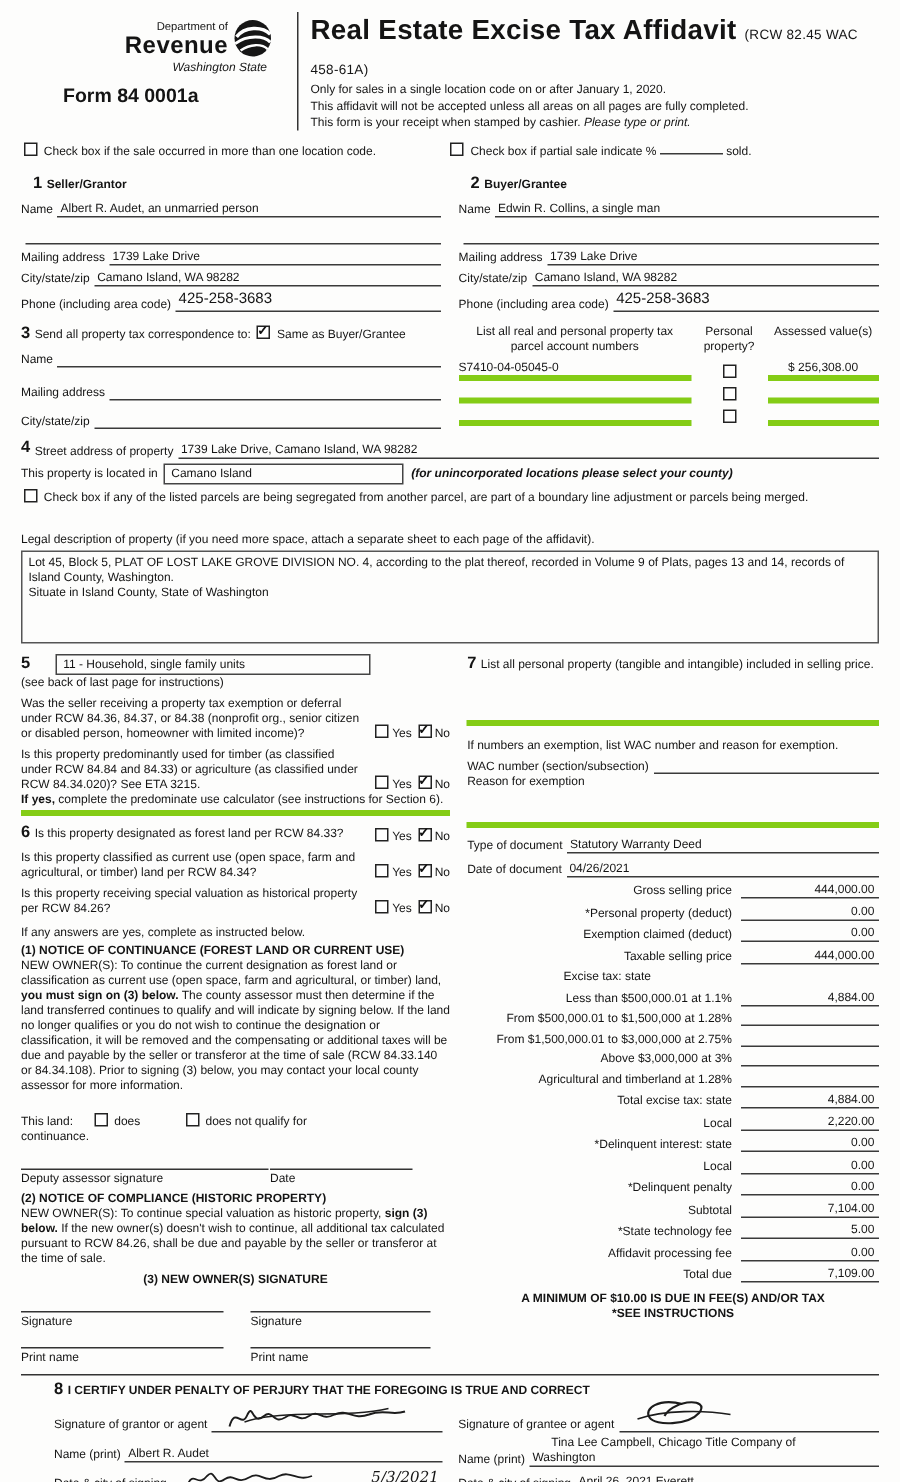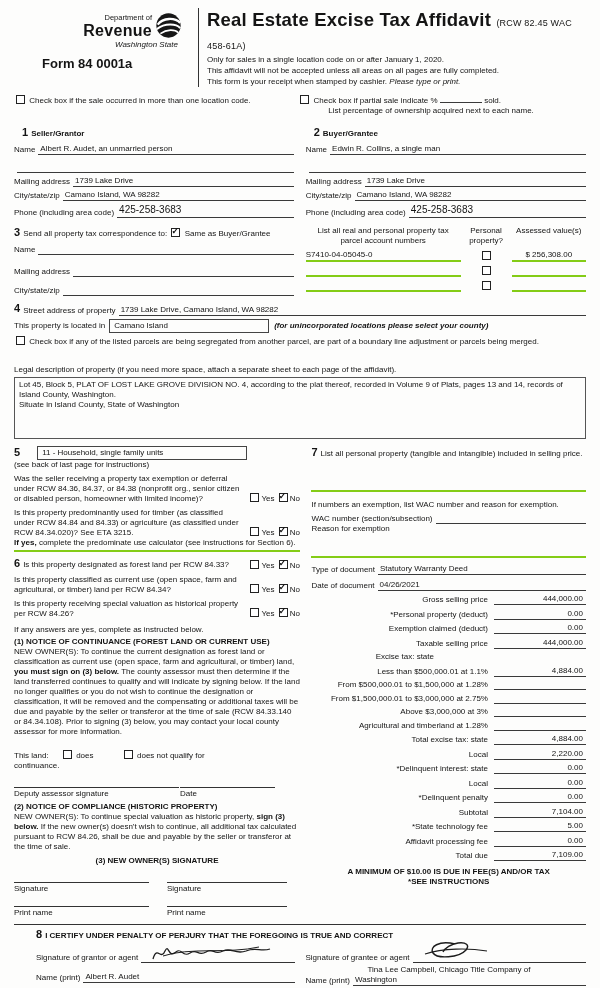--- a/index.html
+++ b/index.html
@@ -35,21 +35,21 @@
   .sech{font-weight:bold;margin:4px 0 4px 8px}
   .box{border:1px solid #444;padding:1px 4px;display:inline-block}
   .ptable{flex:1}
   .pt-head{display:flex;font-weight:normal;text-align:center;margin-bottom:2px}
   .pt-row{display:flex;align-items:flex-end;margin-top:4px}
   .pt-c1{width:158px}.pt-c2{width:52px;text-align:center}.pt-c3{width:76px;text-align:center}
   .legalbox{border:1px solid #555;min-height:56px;padding:2px 4px;margin-top:2px}
   .q{display:flex;margin-top:4px}
   .qt{flex:1;padding-right:5px}
   .yn{white-space:nowrap;align-self:flex-end}
-  .sep{border-bottom:2px solid #84cc16}
+  .sep{border-bottom:4px solid #84cc16}
   .taxrow{display:flex;align-items:flex-end;margin-top:3.5px}
   .taxlab{flex:1;text-align:right;padding-right:6px}
   .taxval{width:86px;border-bottom:1px solid #3a3a3a;text-align:right;padding:0 3px;min-height:9px}
   .taxval.noline{border-bottom:none}
   .sigline{flex:1;border-bottom:1px solid #333;position:relative;height:13px;margin-left:3px}
   .sigline svg{position:absolute;bottom:-2px;left:8px}
   .under-label{border-top:1px solid #333;margin-top:12px;padding-top:1px}
 </style>
 </head>
 <body>
@@ -84,21 +84,20 @@
   </div>
 
   <div class="checkrow">
     <div style="width:49%"><span class="cb"></span>
       <span>Check box if the sale occurred in more than one location code.</span></div>
     <div style="width:51%;padding-left:8px">
       <div><span class="cb"></span>
         <span>Check box if partial sale indicate %</span>
         <span class="u" style="width:42px"></span>
         <span>sold.</span></div>
-      <div style="padding-left:30px">List percentage of ownership acquired next to each name.</div>
     </div>
   </div>
 
   <div class="cols">
     <div class="col">
       <div class="sech"><span class="secnum">1</span><span>Seller/Grantor</span></div>
       <div class="frow">
           <span class="lab">Name</span>
           <span class="fill">Albert R. Audet, an unmarried person</span>
         </div>

